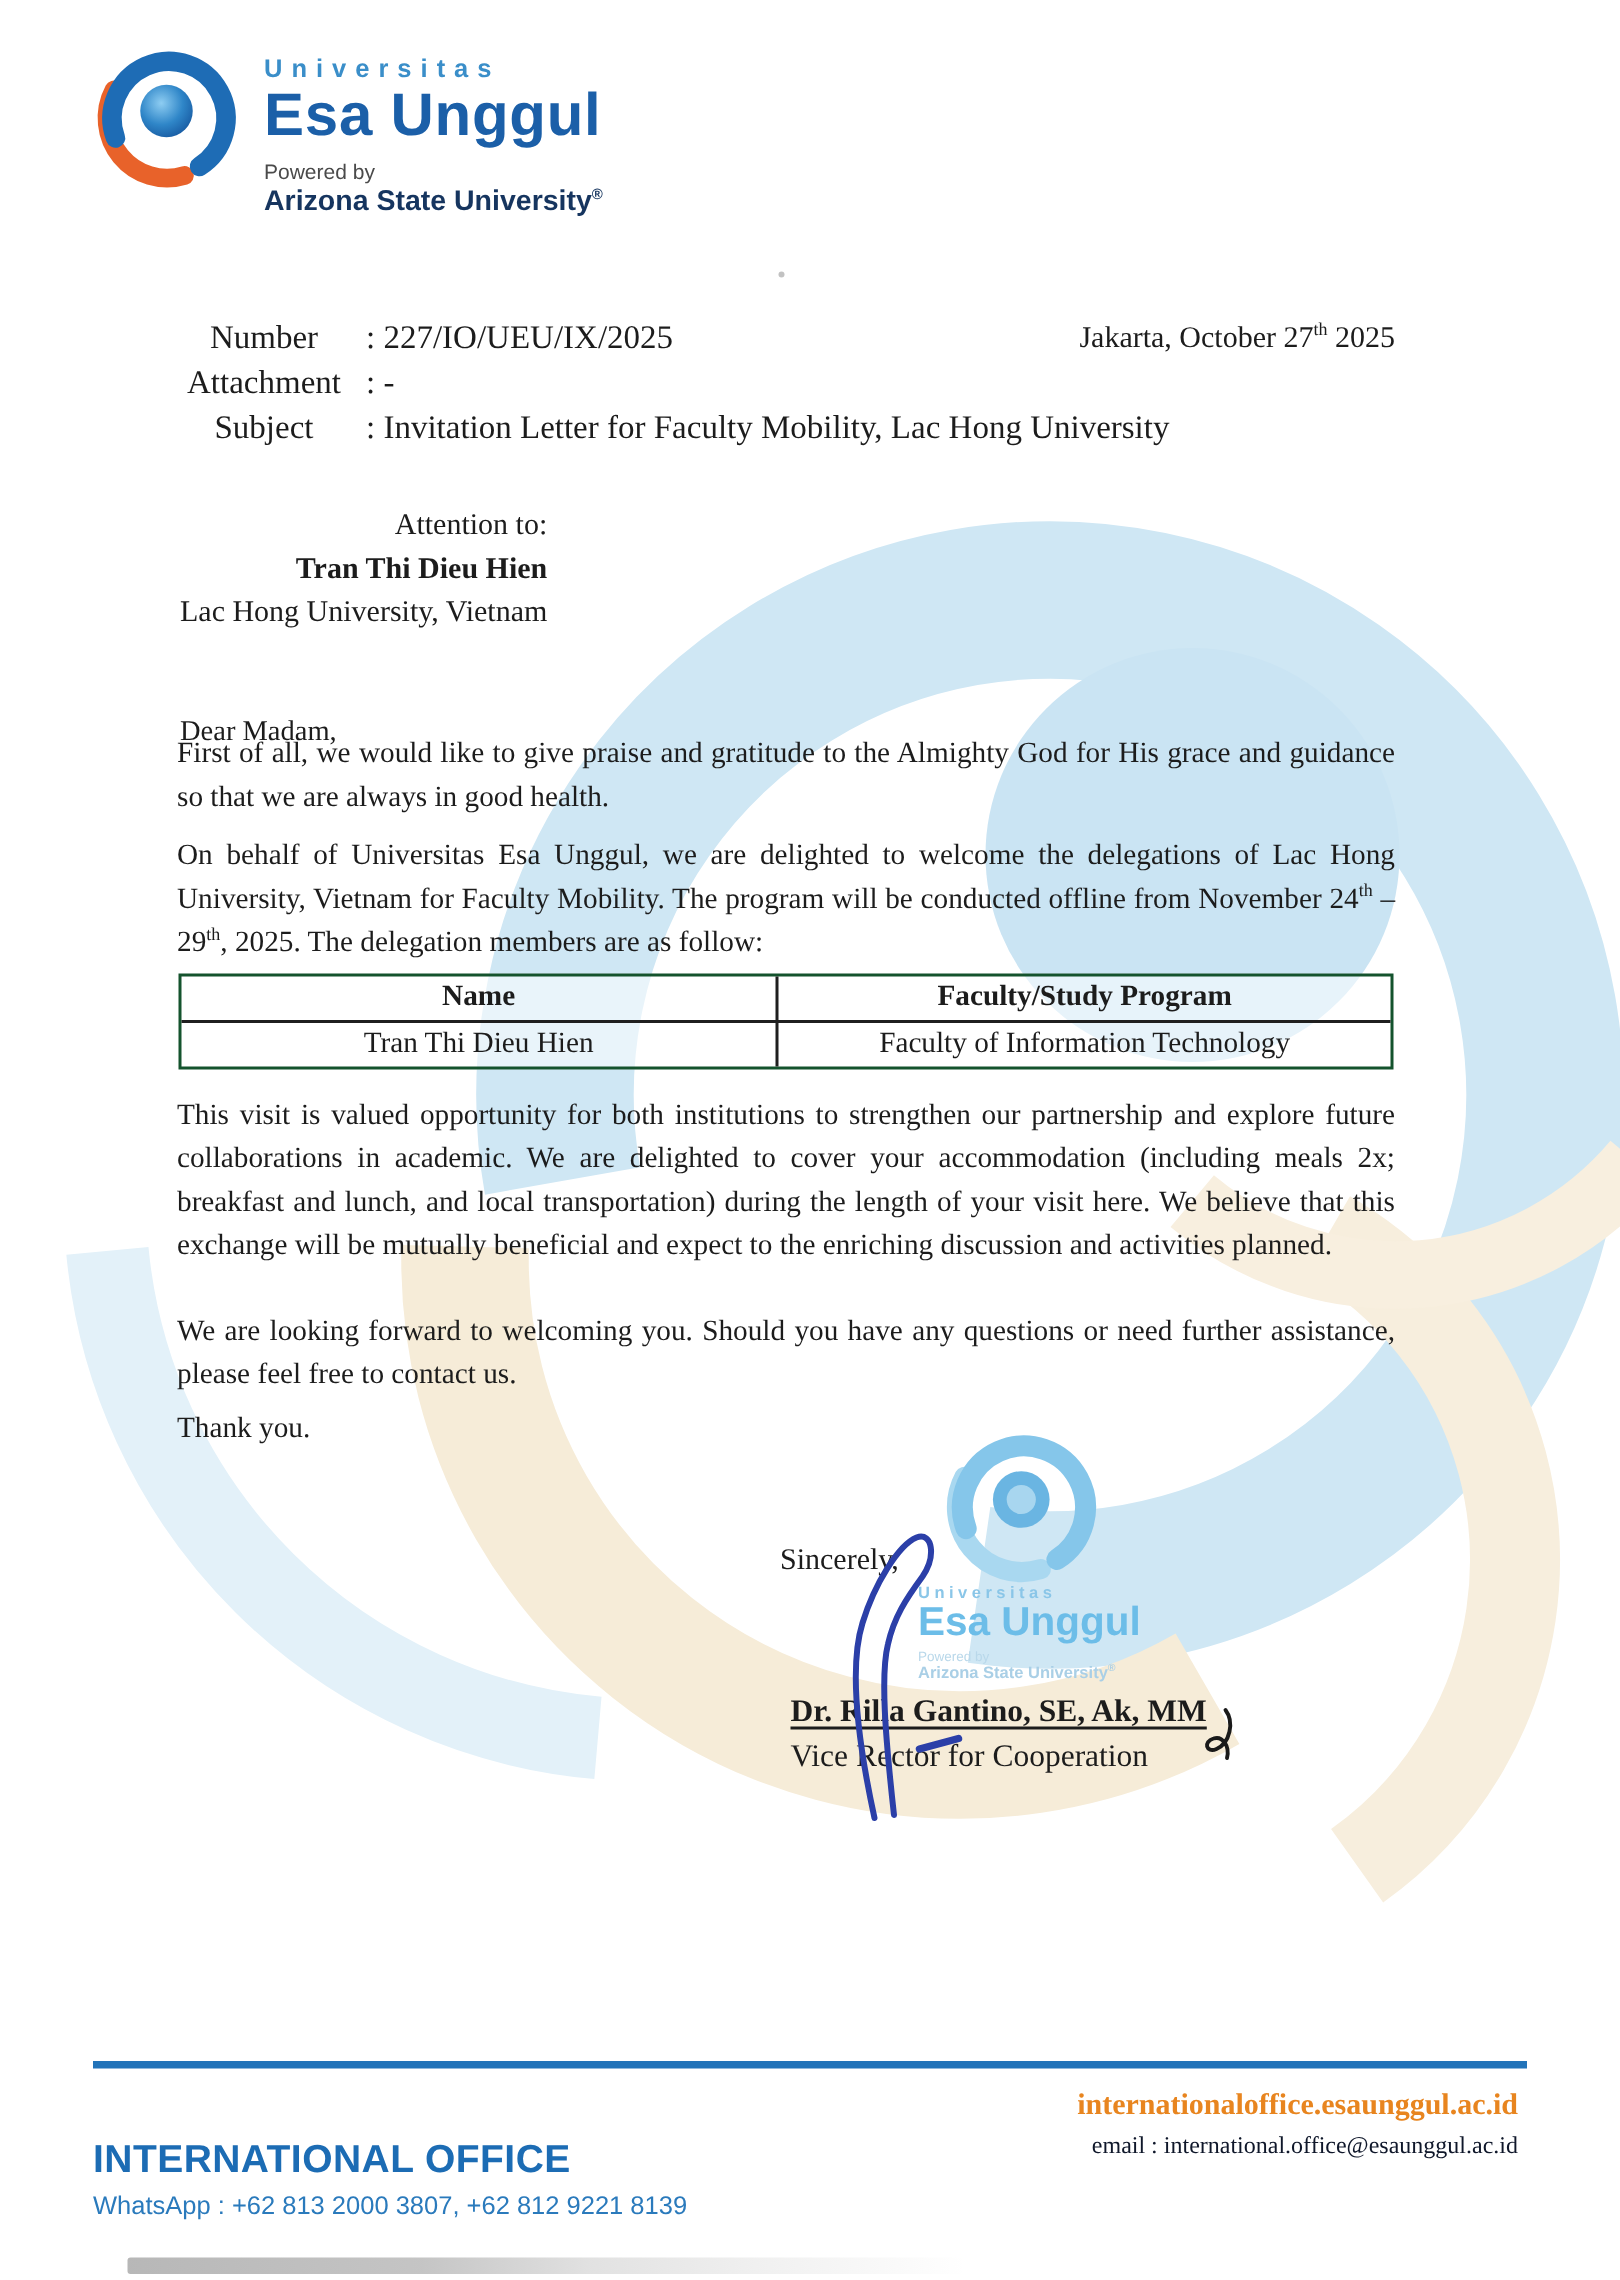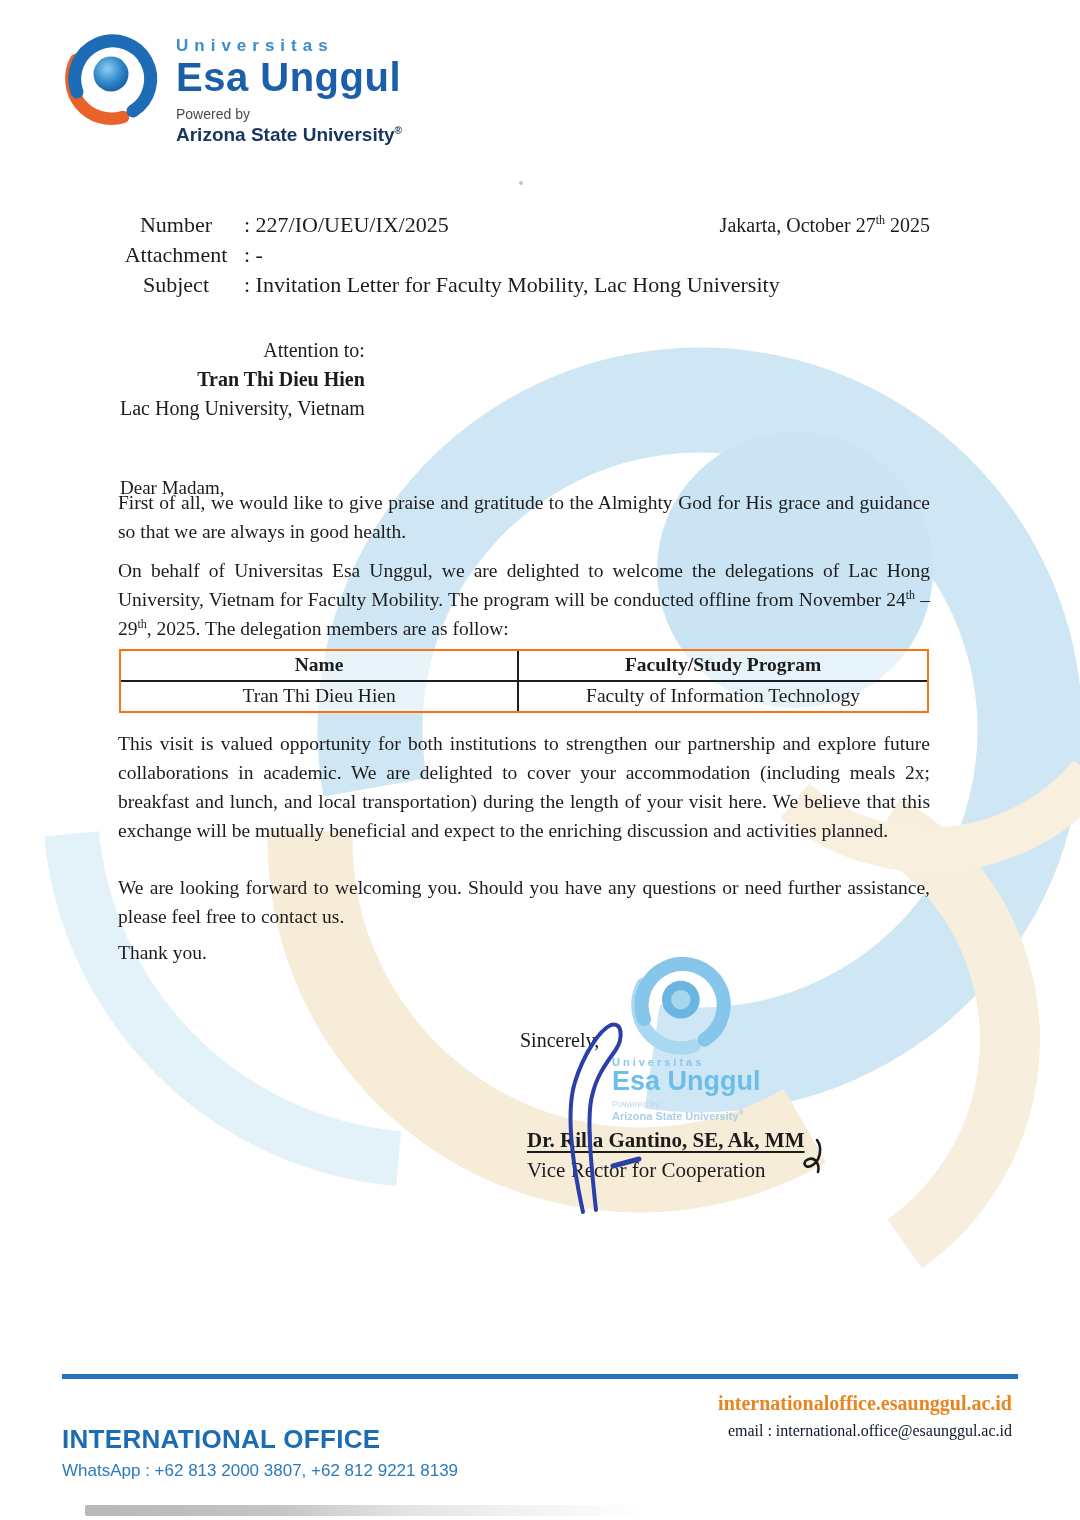--- a/index.html
+++ b/index.html
@@ -46,21 +46,21 @@
   .para { position:absolute; left:118px; width:812px; font-size:19.5px;
           line-height:29px; text-align:justify; }
   .p1 { top:488px; }
   .p2 { top:556px; }
   .p3 { top:729px; }
   .p4 { top:873px; }
   .p5 { top:938px; text-align:left; }
 
   
   .dtable { position:absolute; left:119px; top:649px; width:810px;
-            border:2px solid #f97316; background:rgba(255,255,255,0.55); }
+            border:2px solid #14532d; background:rgba(255,255,255,0.55); }
   .t-row { display:flex; }
   .t-row.t-head { border-bottom:2px solid #1f1f1f; font-weight:bold; }
   .t-cell { width:50.6%; text-align:center; font-size:19.5px; padding:3px 2px 4px; }
   .t-cell.c0 { width:49.4%; border-right:2px solid #1f1f1f; }
 
   
   .sincerely { position:absolute; left:520px; top:1029px; font-size:20px; z-index:2; }
   .stamp { position:absolute; left:600px; top:948px; width:230px; z-index:1; }
   .stamp-swirl { position:absolute; left:28px; top:2px; width:110px; height:108px; }
   .stamp-text { position:absolute; left:12px; top:108px; width:210px;

